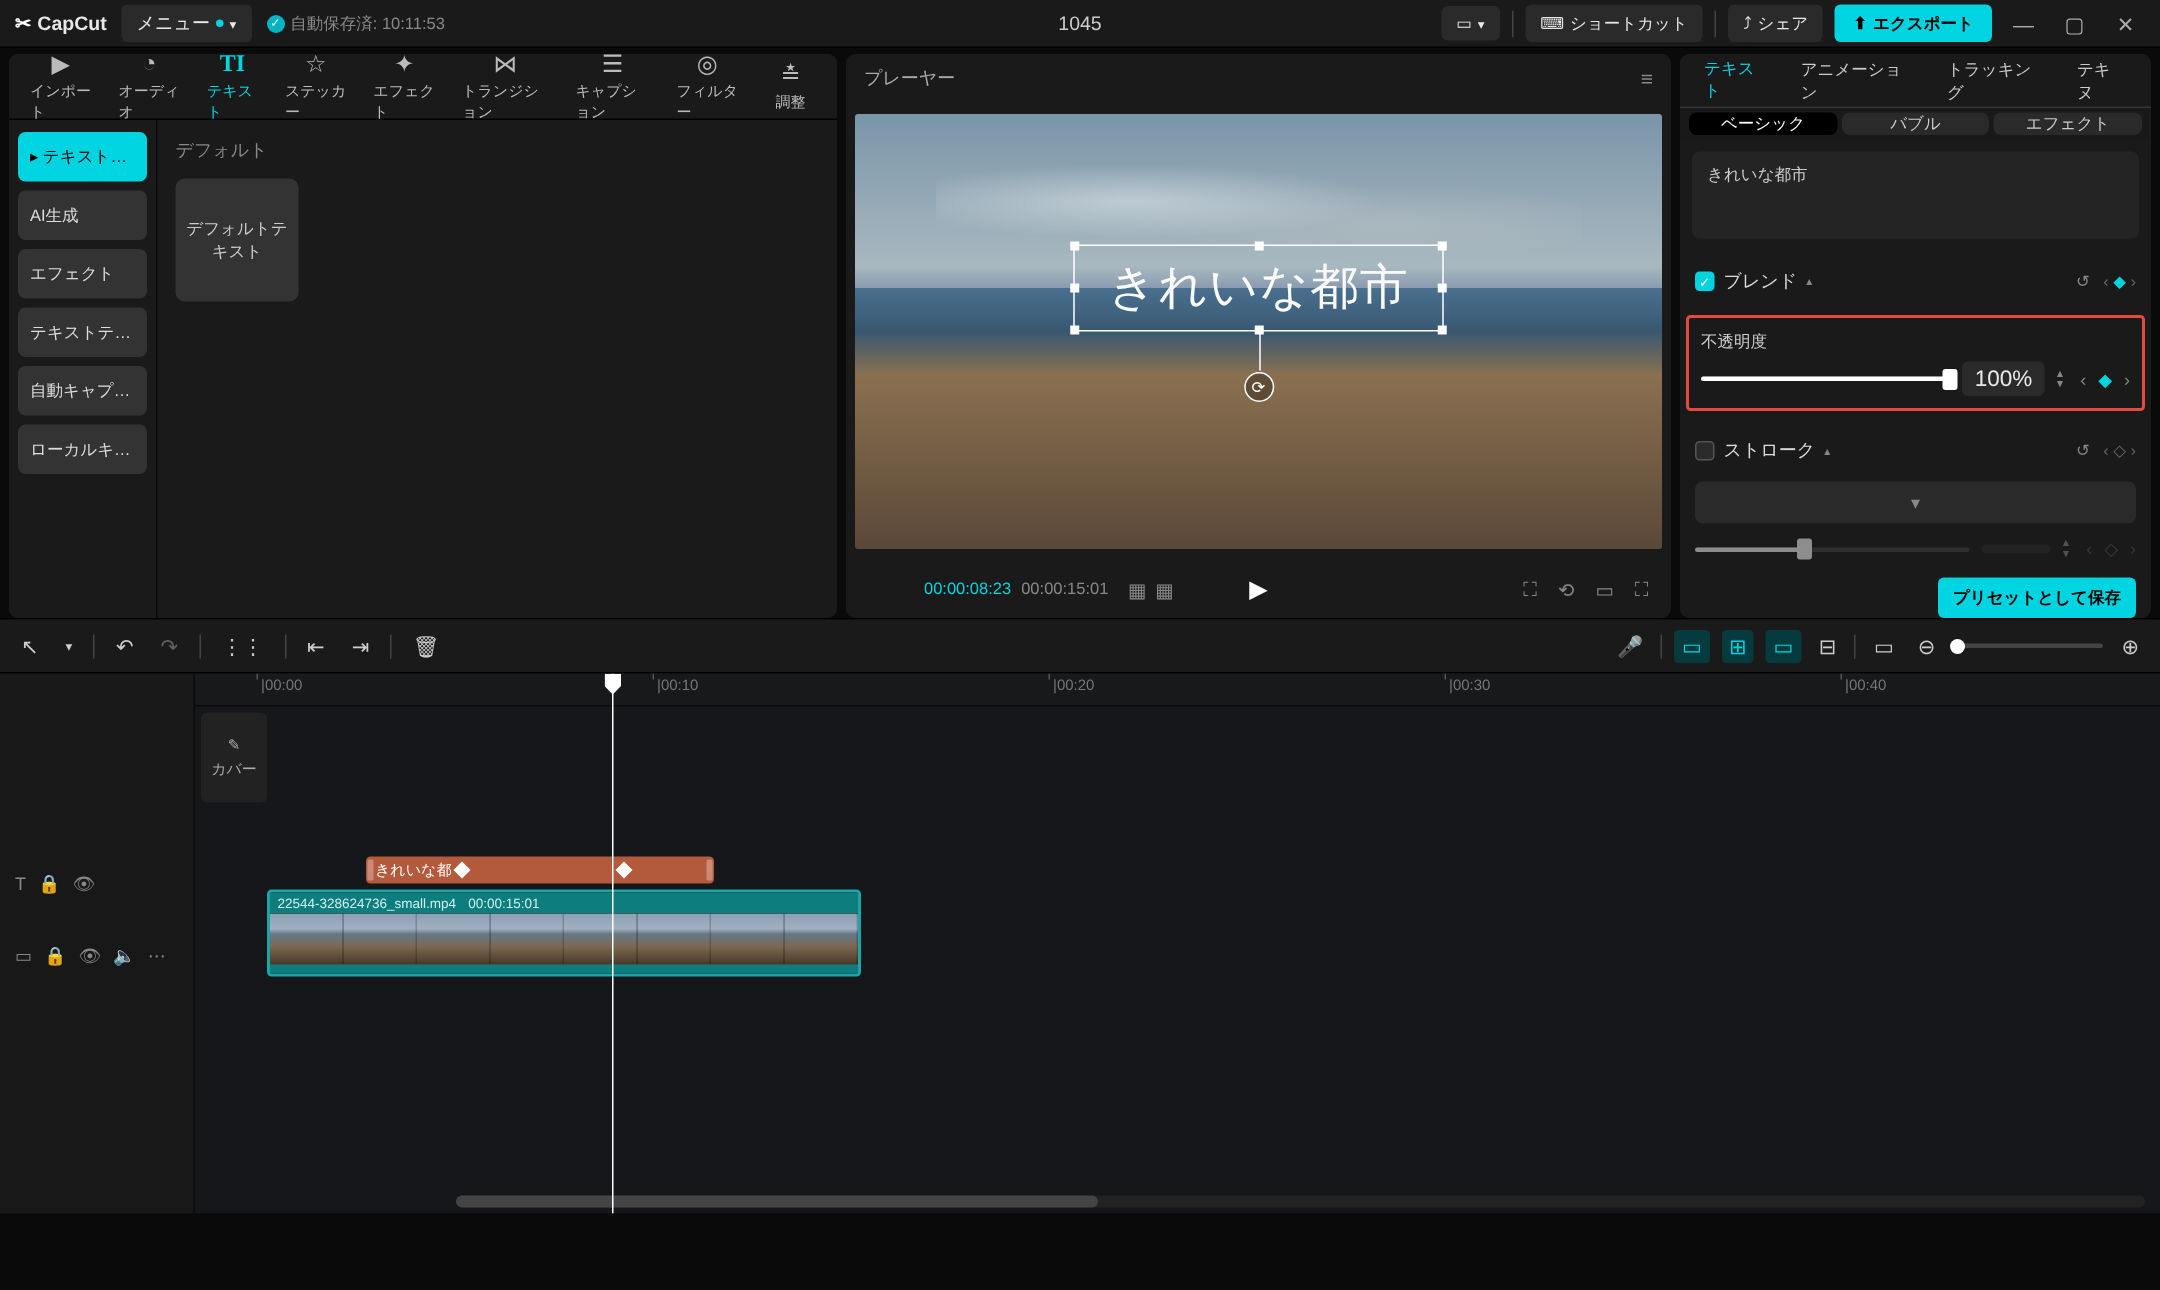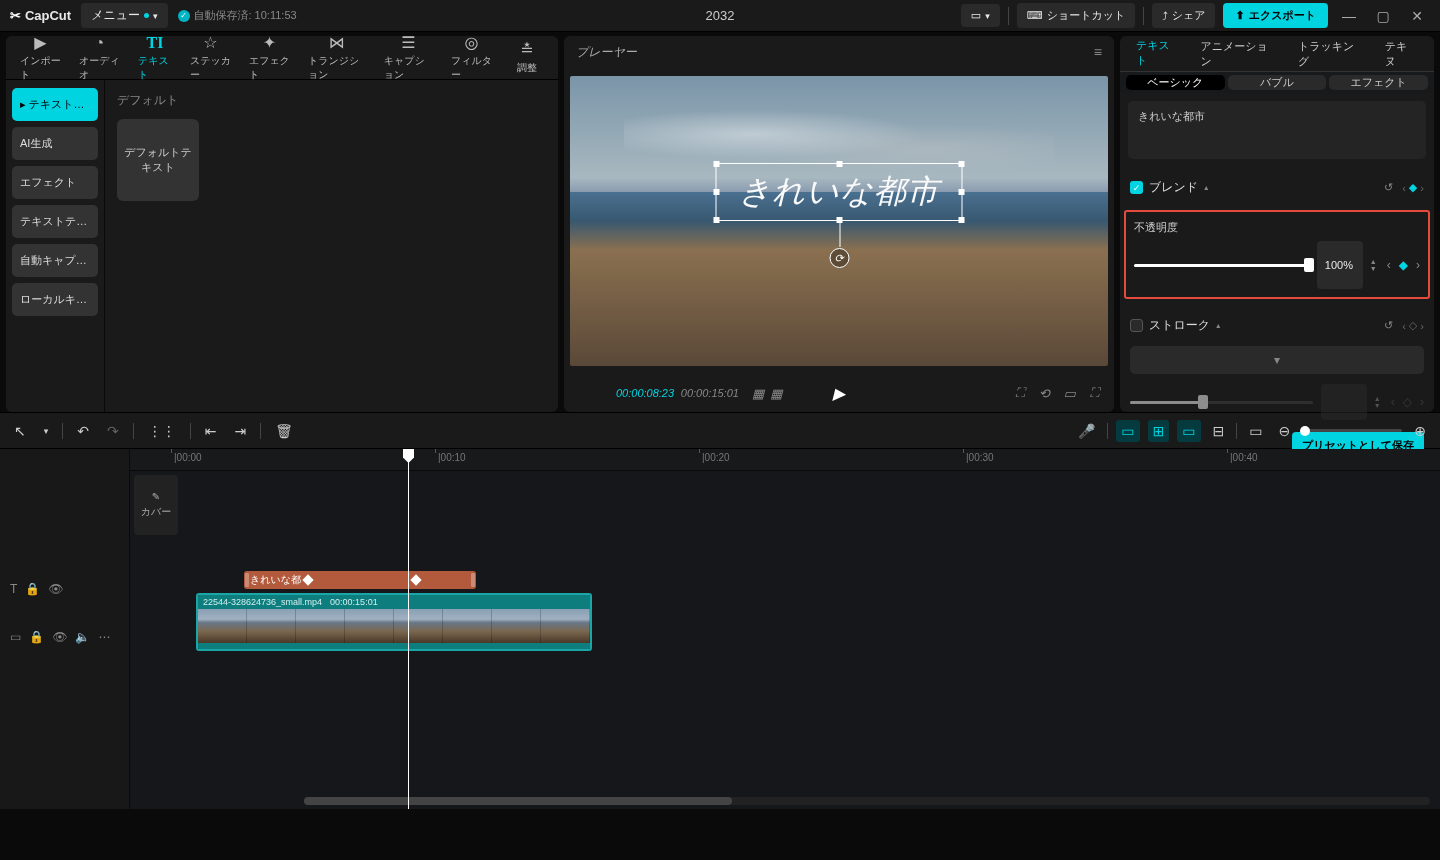--- a/index.html
+++ b/index.html
@@ -33,21 +33,21 @@
   .left-panel { width: 552px; background:#1a1a1a; border-radius:6px; display:flex; overflow:hidden; }
   .left-sidebar { width:99px; background:#1a1a1a; padding:8px 6px; display:flex; flex-direction:column; gap:6px; border-right:1px solid #0a0a0a; }
   .side-btn { background:#333; padding:9px 8px; border-radius:5px; font-size:11px; cursor:pointer; color:#ddd; text-align:left; overflow:hidden; white-space:nowrap; text-overflow:ellipsis; }
   .side-btn.active { background:#00d4e0; color:#000; }
   .side-btn.active::before { content:'▸ '; }
   .left-content { flex:1; padding:12px; }
   .section-title { color:#888; font-size:12px; margin-bottom:10px; }
   .text-preset { width:82px; height:82px; background:#333; border-radius:6px; display:flex; align-items:center; justify-content:center; text-align:center; font-size:11px; color:#ccc; padding:6px; cursor:pointer; }
   
   
-  .preview-panel { flex:1; background:#1a1a1a; border-radius:6px; display:flex; flex-direction:column;font-style:italic; }
+  .preview-panel { flex:1; background:#1a1a1a; border-radius:6px; display:flex; flex-direction:column; }
   .preview-header { height:32px; display:flex; align-items:center; padding:0 12px; color:#aaa; font-size:12px; }
   .preview-menu { margin-left:auto; cursor:pointer; font-size:14px; color:#888; }
   .preview-body { flex:1; padding:0 6px; display:flex; align-items:center; justify-content:center; }
   .video-frame { width:100%; height:290px; background: linear-gradient(to bottom, #7a95a8 0%, #a8b8c0 35%, #8a9bb0 40%, #4a7090 40%, #385870 50%, #8a7050 60%, #5a4838 100%); border-radius:2px; position:relative; overflow:hidden; }
   .clouds { position:absolute; top:10%; left:10%; width:80%; height:25%; background: radial-gradient(ellipse at 30% 40%, rgba(255,255,255,0.4) 0%, transparent 40%), radial-gradient(ellipse at 70% 60%, rgba(200,200,200,0.35) 0%, transparent 40%); }
   .text-overlay { position:absolute; top:40%; left:50%; transform:translate(-50%,-50%); border:1px solid #fff; padding:6px 22px; }
   .text-overlay span { font-size:32px; color:#fafafa; font-weight:300; letter-spacing:1px; }
   .text-handle { position:absolute; width:6px; height:6px; background:#fff; }
   .text-handle.tl{top:-3px;left:-3px} .text-handle.tr{top:-3px;right:-3px}
   .text-handle.bl{bottom:-3px;left:-3px} .text-handle.br{bottom:-3px;right:-3px}
@@ -82,21 +82,21 @@
   .kf-diamond { color:#666; }
   .kf-diamond.active { color:#00d4e0; }
   .reset-icon { color:#888; cursor:pointer; margin-right:6px; }
   
   .highlighted-prop { border:2px solid #e54b3c; border-radius:3px; padding:8px 8px; margin:2px 4px 6px 4px; }
   .prop-label { font-size:11px; color:#ccc; margin-bottom:6px; }
   .slider-row { display:flex; align-items:center; gap:8px; }
   .slider-track { flex:1; height:3px; background:#444; border-radius:2px; position:relative; }
   .slider-fill { height:100%; background:#fff; border-radius:2px; }
   .slider-thumb { position:absolute; top:50%; transform:translate(-50%,-50%); width:10px; height:14px; background:#fff; border-radius:2px; }
-  .value-box { background:#2a2a2a; padding:18px 8px; border-radius:4px; font-size:11px; min-width:46px; text-align:left; }
+  .value-box { background:#2a2a2a; padding:3px 8px; border-radius:4px; font-size:15px; min-width:46px; text-align:right; }
   .stepper { display:flex; flex-direction:column; gap:0px; margin-left:-3px; }
   .stepper span { font-size:7px; color:#888; line-height:7px; cursor:pointer; padding:0 2px; }
   
   .stroke-dropdown { background:#2a2a2a; border-radius:5px; height:28px; margin:6px 0; display:flex; align-items:center; justify-content:center; color:#888; cursor:pointer; }
   .save-preset-btn { background:#00d4e0; color:#000; padding:6px 10px; border-radius:4px; font-size:11px; font-weight:bold; cursor:pointer; float:right; margin:6px 10px; }
   
   
   .timeline-area { height:400px; border-top:1px solid #000; background:#0a0a0a; }
   .timeline-toolbar { height:36px; background:#1a1a1a; display:flex; align-items:center; padding:0 10px; gap:10px; border-bottom:1px solid #000; }
   .tool-btn { color:#ccc; cursor:pointer; font-size:14px; padding:3px 4px; }
@@ -121,21 +121,21 @@
   .track-header { height:36px; display:flex; align-items:center; gap:8px; padding:0 10px; color:#888; font-size:12px; }
   .track-spacing { height:100px; }
   
   .cover-cell { width:44px; height:60px; background:#222; border-radius:4px; margin:4px 0 0 4px; display:flex; flex-direction:column; align-items:center; justify-content:center; gap:3px; color:#aaa; font-size:10px; cursor:pointer; }
   
   .text-clip { position:absolute; height:18px; background:#b45a3c; border-radius:3px; display:flex; align-items:center; padding:0 6px; font-size:10px; color:#fff; cursor:pointer; }
   .text-clip::before, .text-clip::after { content:''; position:absolute; width:4px; top:2px; bottom:2px; background:rgba(255,255,255,0.3); border-radius:1px; }
   .text-clip::before { left:1px; } .text-clip::after { right:1px; }
   .kf-marker { position:absolute; width:8px; height:8px; background:#fff; transform:rotate(45deg); top:5px; }
   
-  .video-clip { position:absolute; height:58px; border-radius:3px; overflow:hidden; border:2px solid #1aa6a6;margin-left:18px; }
+  .video-clip { position:absolute; height:58px; border-radius:3px; overflow:hidden; border:2px solid #1aa6a6; }
   .clip-label-bar { position:absolute; top:0; left:0; right:0; height:14px; background:#0e7d7d; display:flex; align-items:center; padding:0 5px; font-size:9px; color:#d0f0f0; gap:8px; }
   .thumbs { position:absolute; top:14px; bottom:6px; left:0; right:0; display:flex; }
   .thumb { flex:1; background: linear-gradient(to bottom, #8aa0b5 0%, #a0b0c0 30%, #687888 40%, #7a6850 65%, #4a3828 100%); border-right:1px solid rgba(0,0,0,0.2); }
   .audio-strip { position:absolute; bottom:0; left:0; right:0; height:6px; background:#0e7d7d; }
   
   .bottom-scroll { position:absolute; bottom:4px; left:174px; right:10px; height:8px; background:#222; border-radius:4px; }
   .bottom-scroll-thumb { position:absolute; left:0; width:38%; height:100%; background:#444; border-radius:4px; }
 </style>
 </head>
 <body>
@@ -146,21 +146,21 @@
     </div>
   <div class="menu-btn">
       <span>メニュー</span>
       <span class="menu-dot"></span>
       <span style="font-size:9px">▾</span>
     </div>
   <div class="auto-save">
       <span class="check-circle">✓</span>
       <span>自動保存済: 10:11:53</span>
     </div>
-  <div class="title-center">2032</div>
+  <div class="title-center">1045</div>
   <div class="top-right">
     <div class="btn-dark">
         <span>▭</span>
         <span style="font-size:9px">▾</span>
       </div>
     <div class="divider-v"></div>
     <div class="btn-dark">
         <span>⌨</span>
         <span>ショートカット</span>
       </div>

